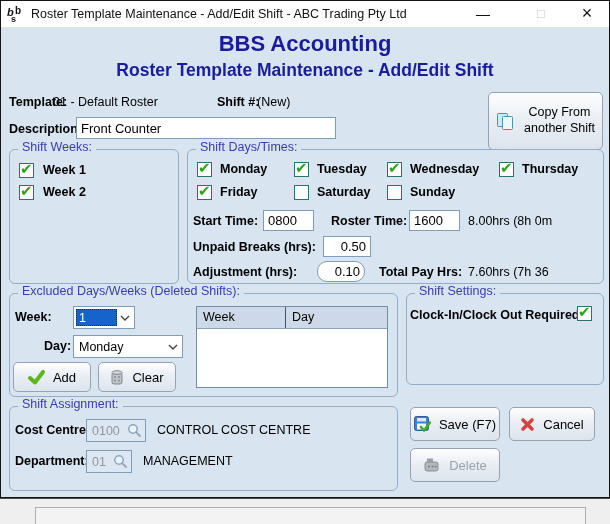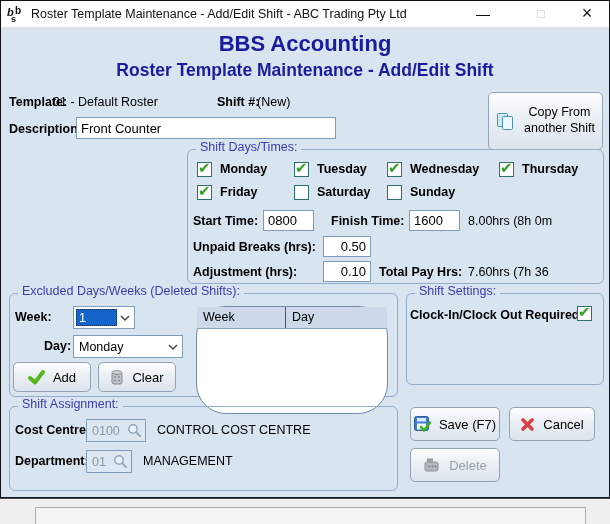--- a/index.html
+++ b/index.html
@@ -96,20 +96,28 @@
     </svg>
     <span class="two-line">
       <span>Copy From</span><br>
       <span>another Shift</span>
     </span>
   </div>
 
   <span class="lbl" style="left:8px;top:121px;">Description:</span>
   <input class="txt" style="left: 75px; top: 116px; width: 260px; height: 22px;" readonly="" value="Front Counter">
 
+  <div class="grp-wrap" style="left:8px;top:148px;width:170px;height:135px;">
+    <div class="grp" style="left:0;top:0;width:170px;height:135px;"></div>
+    <span class="grp-title">Shift Weeks:</span>
+    <span class="cb checked" style="left:10px;top:14px;"></span>
+    <span class="lbl" style="left:34px;top:14px;">Week 1</span>
+    <span class="cb checked" style="left:10px;top:36px;"></span>
+    <span class="lbl" style="left:34px;top:36px;">Week 2</span>
+  </div>
 
   <div class="grp-wrap" style="left:186px;top:148px;width:417px;height:161px;">
     <div class="grp" style="left:0;top:0;width:417px;height:135px;"></div>
     <span class="grp-title">Shift Days/Times:</span>
 
     <span class="cb checked" style="left:10px;top:13px;"></span>
     <span class="lbl" style="left:33px;top:13px;">Monday</span>
     <span class="cb checked" style="left:107px;top:13px;"></span>
     <span class="lbl" style="left:130px;top:13px;">Tuesday</span>
     <span class="cb checked" style="left:200px;top:13px;"></span>
@@ -119,29 +127,29 @@
 
     <span class="cb checked" style="left:10px;top:36px;"></span>
     <span class="lbl" style="left:33px;top:36px;">Friday</span>
     <span class="cb" style="left:107px;top:36px;"></span>
     <span class="lbl" style="left:130px;top:36px;">Saturday</span>
     <span class="cb" style="left:200px;top:36px;"></span>
     <span class="lbl" style="left:223px;top:36px;">Sunday</span>
 
     <span class="lbl" style="left:6px;top:65px;">Start Time:</span>
     <input class="txt" style="left: 76px; top: 61px; width: 51px; height: 21px;" readonly="" value="0800">
-    <span class="lbl" style="left:144px;top:65px;">Finish Time:</span>
+    <span class="lbl" style="left:144px;top:65px;">Roster Time:</span>
     <input class="txt" style="left: 222px; top: 61px; width: 51px; height: 21px;" readonly="" value="1600">
     <span class="val" style="left:281px;top:65px;">8.00hrs (8h 0m</span>
 
     <span class="lbl" style="left:6px;top:91px;">Unpaid Breaks (hrs):</span>
     <input class="txt right" style="left: 136px; top: 87px; width: 48px; height: 21px;" readonly="" value="0.50">
 
     <span class="lbl" style="left:6px;top:116px;">Adjustment (hrs):</span>
-    <input class="txt right" style="left: 136px; top: 112px; width: 48px; height: 21px;" readonly="" value="0.10">
+    <input class="txt right" style="left: 130px; top: 112px; width: 48px; height: 21px; border-radius: 10px;" readonly="" value="0.10">
     <span class="lbl" style="left:192px;top:116px;">Total Pay Hrs:</span>
     <span class="val" style="left:281px;top:116px;text-align:right;">7.60hrs (7h 36</span>
   </div>
 
   <div class="grp-wrap" style="left:8px;top:292px;width:389px;height:104px;">
     <div class="grp" style="left:0;top:0;width:389px;height:104px;"></div>
     <span class="grp-title">Excluded Days/Weeks (Deleted Shifts):</span>
 
     <span class="lbl" style="left:6px;top:17px;">Week:</span>
     <div class="combo" style="left:64px;top:13px;width:62px;height:23px;">
@@ -170,21 +178,21 @@
         <rect x="2" y="3.5" width="10" height="11.5" rx="2" fill="#c0c4c9" stroke="#83878d"></rect>
         <ellipse cx="7" cy="3.5" rx="5" ry="1.8" fill="#d6d9dd" stroke="#83878d"></ellipse>
         <circle cx="5" cy="8" r="0.9" fill="#84888e"></circle>
           <circle cx="9" cy="8" r="0.9" fill="#84888e"></circle>
         <circle cx="5" cy="11.5" r="0.9" fill="#84888e"></circle>
           <circle cx="9" cy="11.5" r="0.9" fill="#84888e"></circle>
       </svg>
       <span>Clear</span>
     </div>
 
-    <div class="list" style="left:187px;top:13px;width:192px;height:108px;border-radius:30px;">
+    <div class="list" style="left:187px;top:13px;width:192px;height:82px;">
       <div class="thead">
         <span class="th" style="left:6px;">Week</span>
         <span class="th" style="left:95px;">Day</span>
         <span class="th-div"></span>
       </div>
     </div>
   </div>
 
   <div class="grp-wrap" style="left:405px;top:292px;width:198px;height:92px;">
     <div class="grp" style="left:0;top:0;width:198px;height:92px;"></div>

